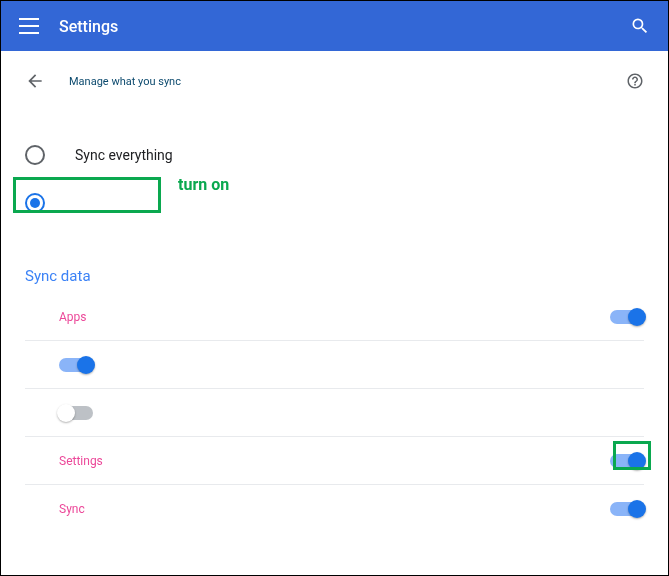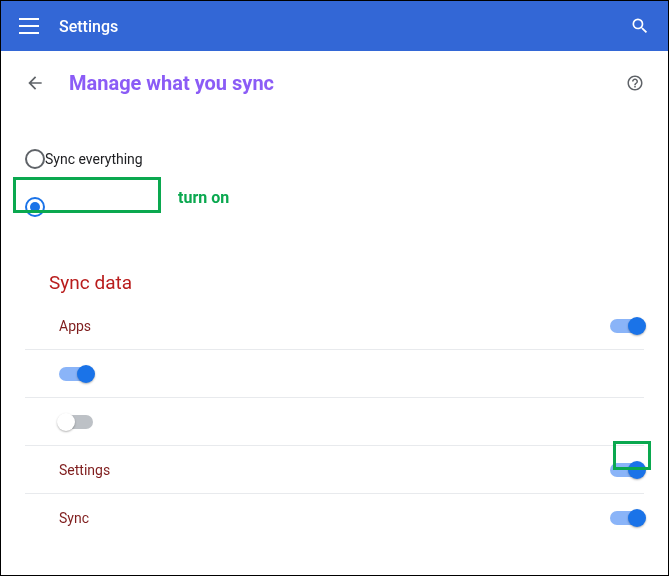--- a/index.html
+++ b/index.html
@@ -35,24 +35,24 @@
   .search-icon svg { width: 100%; height: 100%; fill: #fff; }
 
   .subheader {
     display: flex;
     align-items: center;
     padding: 20px 24px 0 24px;
   }
   .back-icon { width: 20px; height: 20px; cursor: pointer; }
   .back-icon svg { width: 100%; height: 100%; fill: #5f6368; }
   .subheader-title {
-    font-size: 20px;
-    color: #8b5cf6;
+    font-size: 11px;
+    color: #0c4a6e;
     margin-left: 24px;
-    font-weight: 700;
+    font-weight: 400;
   }
   .help-icon { width: 18px; height: 18px; cursor: pointer; }
   .help-icon svg { width: 100%; height: 100%; fill: #5f6368; }
 
   .content { padding: 40px 24px 0 24px; }
 
   .radio-row {
     display: flex;
     align-items: center;
     height: 48px;
@@ -66,57 +66,57 @@
     cursor: pointer;
   }
   .radio-outer.selected { border-color: #1a73e8; }
   .radio-inner {
     width: 10px; height: 10px; border-radius: 50%;
     background: #1a73e8;
   }
   .radio-label {
     font-size: 14px;
     color: #202124;
+    margin-left: 30px;
   }
 
   .highlight-box {
     position: absolute;
     border: 3px solid #0aa84f;
     pointer-events: none;
   }
   .highlight-1 { left: 13px; top: 177px; width: 148px; height: 36px; }
   .annotation-1 {
     position: absolute;
-    left: 178px; top: 188px;
+    left: 178px; top: 175px;
     color: #0aa84f;
     font-weight: 700;
     font-size: 16px;
   }
   .highlight-2 { left: 613px; top: 441px; width: 38px; height: 29px; }
 
   .section-title {
-    font-size: 19px;
-    color: #b91c1c;
+    font-size: 15px;
+    color: #3b82f6;
     margin-top: 40px;
     margin-bottom: 8px;
-    margin-left: 24px;
   }
 
   .toggle-list { }
   .toggle-row {
     display: flex;
     align-items: center;
     height: 48px;
     border-bottom: 1px solid #e8eaed;
     padding: 0 0 0 34px;
   }
   .toggle-row:first-child { border-top: none; }
   .toggle-label {
-    font-size: 14px;
-    color: #7f1d1d;
+    font-size: 12px;
+    color: #ec4899;
     flex: 1;
   }
   .toggle {
     width: 34px; height: 14px;
     background: #8ab4f8;
     border-radius: 7px;
     position: relative;
     cursor: pointer;
   }
   .toggle .knob {

